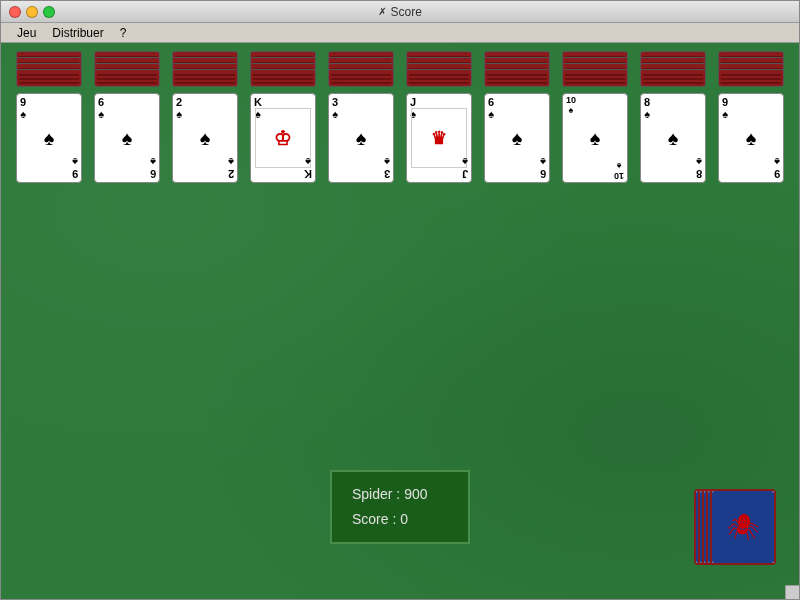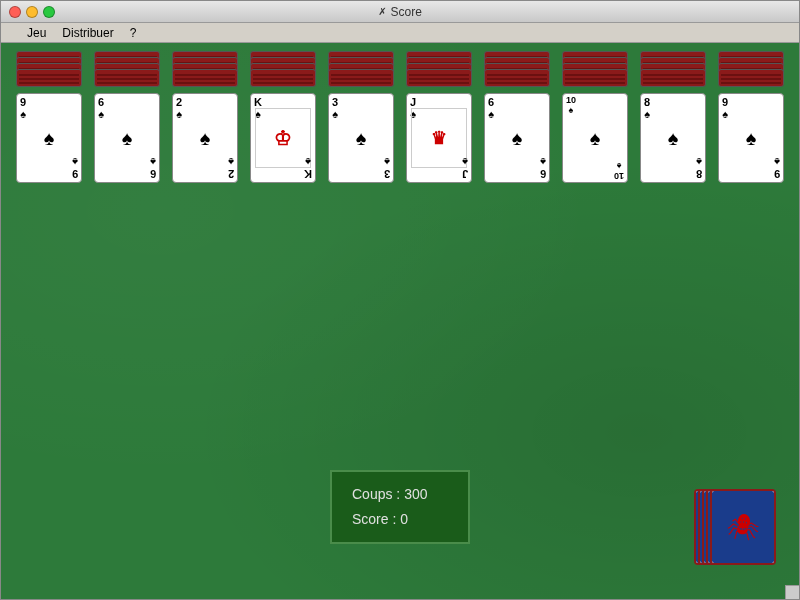--- a/index.html
+++ b/index.html
@@ -64,21 +64,21 @@
       font-size: 10px;
     }
 
     
     .menu-bar {
       height: 20px;
       background: #d4d0c8;
       border-bottom: 1px solid #999;
       display: flex;
       align-items: center;
-      padding: 0 22px;
+      padding: 0 12px;
       gap: 8px;
       flex-shrink: 0;
     }
 
     .menu-item {
       font-size: 12px;
       color: #000;
       padding: 1px 4px;
       cursor: default;
     }
@@ -432,22 +432,22 @@
           <div class="card-top-left">9<br>♠</div>
           <div class="card-center">♠</div>
           <div class="card-bottom-right">9<br>♠</div>
         </div>
       </div>
 
     </div>
 
     <div class="score-panel">
       <div>
-        <span>Coups :</span>
-        <span>300</span>
+        <span>Spider :</span>
+        <span>900</span>
       </div>
       <div>
         <span>Score :</span>
         <span>0</span>
       </div>
     </div>
 
     <div class="card-deck">
       <div class="deck-stack">
 

